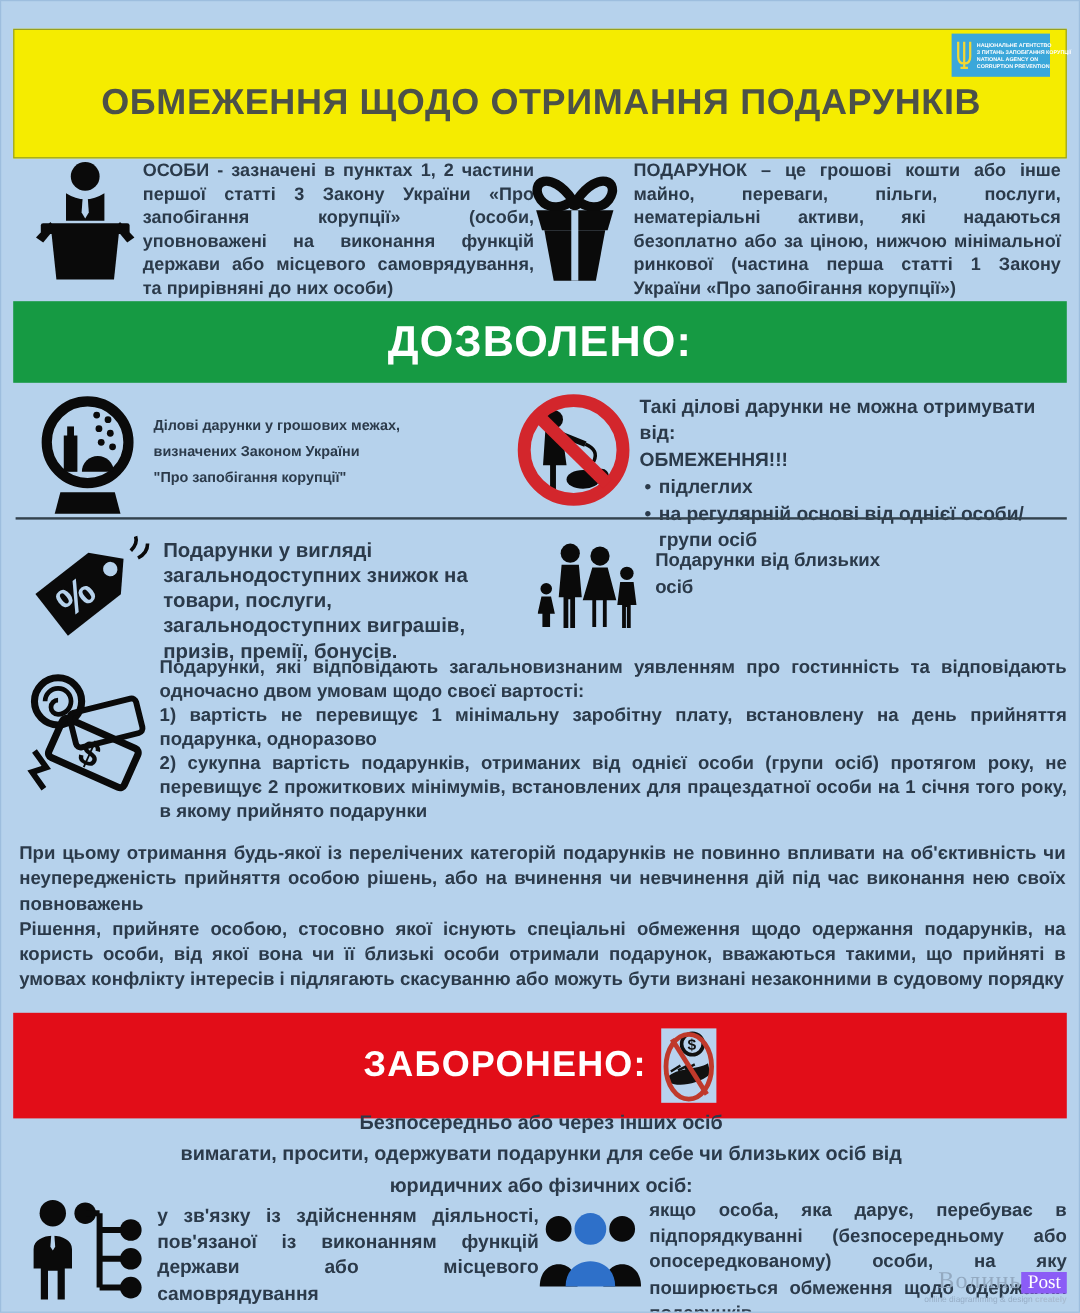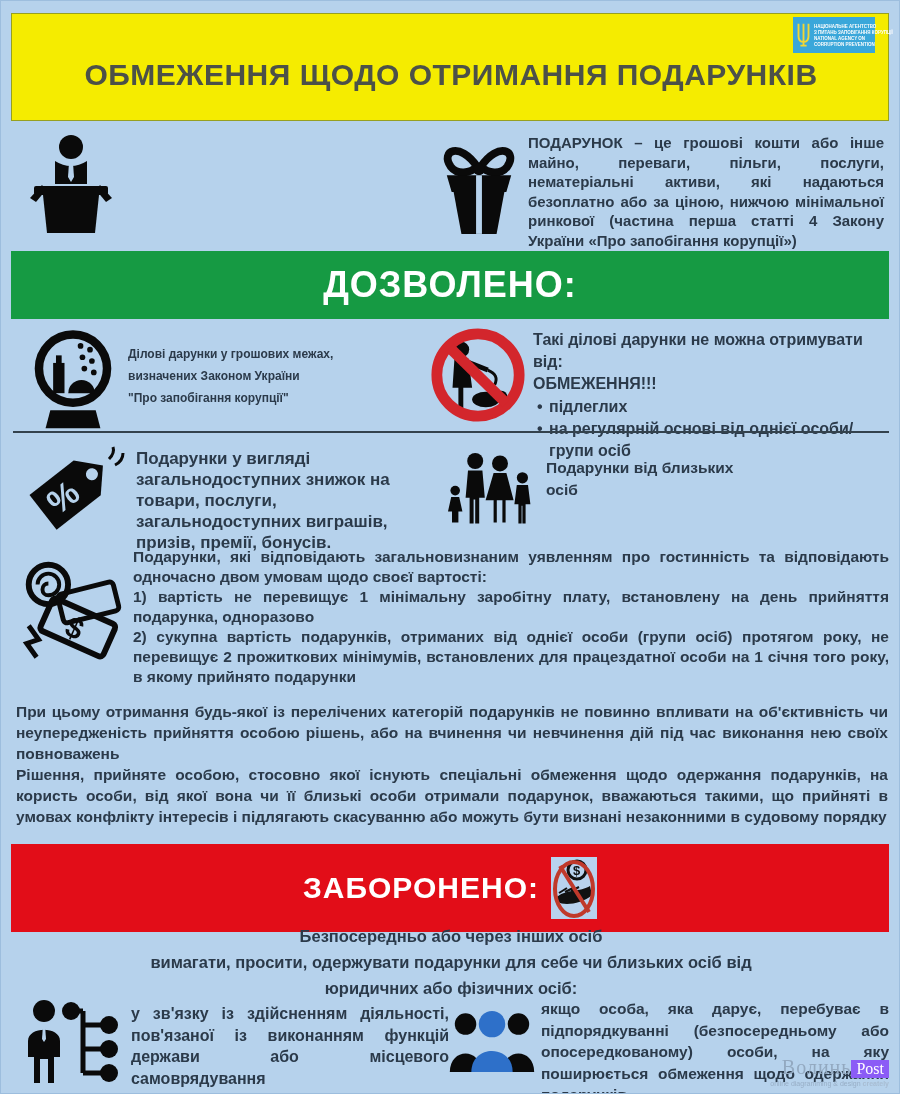--- a/index.html
+++ b/index.html
@@ -3,21 +3,21 @@
 <meta charset="utf-8">
 <style>
   html,body{margin:0;padding:0;}
   #page{
     position:relative;width:900px;height:1094px;overflow:hidden;
     background:#b6d2ec;font-family:"Liberation Sans",sans-serif;color:#2b3a4a;
     border:1px solid #9dbede;box-sizing:border-box;
   }
   .abs{position:absolute;}
   
-  .yellow-banner{left:10px;top:12px;width:878px;height:108px;background:#f5ec00;border:1px solid #97a020;box-sizing:border-box;}
+  .yellow-banner{left:10px;top:23px;width:878px;height:108px;background:#f5ec00;border:1px solid #97a020;box-sizing:border-box;}
   .main-title{left:0;top:44px;width:878px;text-align:center;font-size:30px;font-weight:700;color:#4c5148;letter-spacing:.5px;}
   .nazk-logo{right:13px;top:3px;width:82px;height:36px;background:#3aa7da;display:flex;align-items:center;padding:2px 3px;box-sizing:border-box;gap:3px;}
   .nazk-text{display:flex;flex-direction:column;gap:1px;}
   .nazk-text div{font-size:4.5px;line-height:5px;color:#fdfdfd;white-space:nowrap;font-weight:700;}
   
   .def-text{font-size:15px;font-weight:700;line-height:19.5px;text-align:justify;}
   .def-left-text{left:118px;top:132px;width:326px;}
   .def-right-text{left:527px;top:132px;width:356px;}
   
   .green-banner{left:10px;top:250px;width:878px;height:68px;background:#169a43;display:flex;align-items:center;justify-content:center;}
@@ -78,32 +78,33 @@
     <svg width="84" height="100" viewBox="0 0 84 100" fill="#0a0a0a">
       <circle cx="42" cy="13" r="12"></circle>
       <path d="M26 27 Q42 37 58 27 L58 50 H26 Z"></path>
       <path d="M40 29 L44 29 L45 43 L42 48 L39 43 Z" fill="#b6d2ec"></path>
       <path d="M1 64 L13 51 L17 56 L7 68 Z"></path>
       <path d="M83 64 L71 51 L67 56 L77 68 Z"></path>
       <rect x="5" y="52" width="74" height="9" rx="2"></rect>
       <path d="M14 61 H70 L66 99 H18 Z"></path>
     </svg>
   </div>
+  <div class="abs def-text def-left-text">ОСОБИ - зазначені в пунктах 1, 2 частини першої статті 3 Закону України «Про запобігання корупції» (особи, уповноважені на виконання функцій держави або місцевого самоврядування, та прирівняні до них особи)</div>
 
   <div class="abs" style="left:437px;top:138px">
     <svg width="82" height="98" viewBox="0 0 84 100">
       <path d="M40 28 C22 2 2 12 13 28 C20 37 33 35 40 28 Z" fill="none" stroke="#0a0a0a" stroke-width="8"></path>
       <path d="M44 28 C62 2 82 12 71 28 C64 37 51 35 44 28 Z" fill="none" stroke="#0a0a0a" stroke-width="8"></path>
       <circle cx="42" cy="31" r="6" fill="#0a0a0a"></circle>
       <path d="M9 37 H75 L70 54 H14 Z" fill="#0a0a0a"></path>
       <path d="M16 54 L68 54 L60 97 L24 97 Z" fill="#0a0a0a"></path>
       <rect x="39" y="37" width="6" height="60" fill="#b6d2ec"></rect>
     </svg>
   </div>
-  <div class="abs def-text def-right-text">ПОДАРУНОК – це грошові кошти або інше майно, переваги, пільги, послуги, нематеріальні активи, які надаються безоплатно або за ціною, нижчою мінімальної ринкової (частина перша статті 4 Закону України «Про запобігання корупції»)</div>
+  <div class="abs def-text def-right-text">ПОДАРУНОК – це грошові кошти або інше майно, переваги, пільги, послуги, нематеріальні активи, які надаються безоплатно або за ціною, нижчою мінімальної ринкової (частина перша статті 1 Закону України «Про запобігання корупції»)</div>
 
   <div class="abs green-banner">
     <span class="banner-label">ДОЗВОЛЕНО:</span>
   </div>
 
   <div class="abs" style="left:30px;top:326px">
     <svg width="84" height="104" viewBox="0 0 84 110" fill="#0a0a0a">
       <circle cx="42" cy="44" r="36" fill="none" stroke="#0a0a0a" stroke-width="9"></circle>
       <rect x="24" y="30" width="6" height="10"></rect>
       <rect x="21" y="38" width="12" height="32"></rect>

